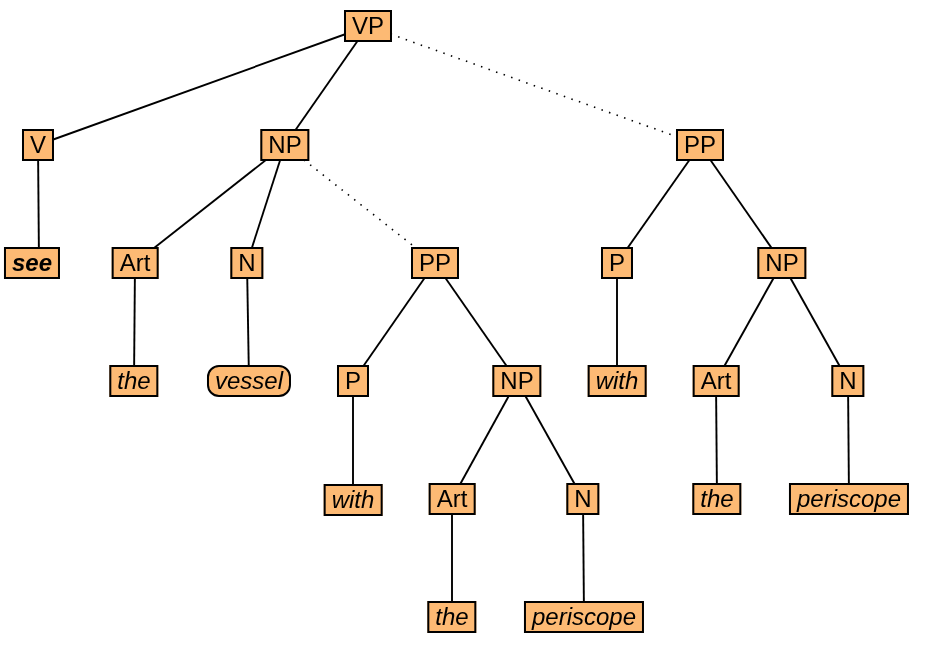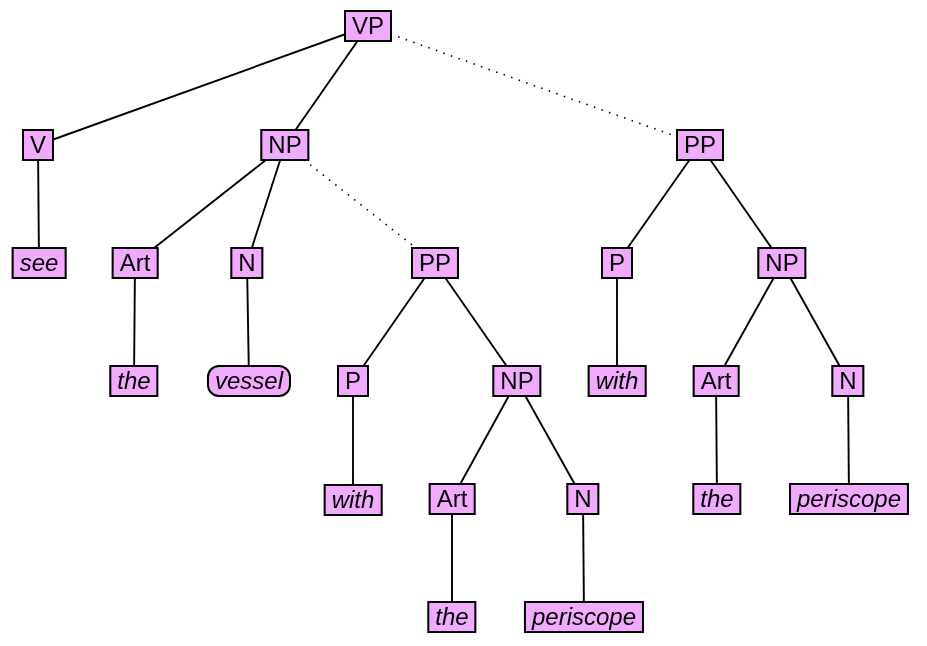--- a/index.html
+++ b/index.html
@@ -18,21 +18,21 @@
   .edges-svg {
     position: absolute;
     left: 0;
     top: 0;
     width: 927px;
     height: 646px;
   }
   .node {
     position: absolute;
     transform: translate(-50%, -50%);
-    background: #f0abfc;
+    background: #fdba74;
     border: 2px solid #000000;
     color: #000000;
     font-size: 24px;
     line-height: 28px;
     padding: 0 6px;
     white-space: nowrap;
     text-align: center;
     box-sizing: border-box;
   }
   .node.italic {
@@ -66,21 +66,21 @@
       <line x1="782" y1="263" x2="716" y2="381" stroke="#000000" stroke-width="1.9"></line>
       <line x1="782" y1="263" x2="848" y2="381" stroke="#000000" stroke-width="1.9"></line>
       <line x1="716" y1="381" x2="717" y2="499" stroke="#000000" stroke-width="1.9"></line>
       <line x1="848" y1="381" x2="849" y2="499" stroke="#000000" stroke-width="1.9"></line>
     </svg>
 
 <div class="node" style="left: 368px; top: 26px;">VP</div>
     <div class="node" style="left: 38px; top: 145px;">V</div>
     <div class="node" style="left: 285px; top: 145px;">NP</div>
     <div class="node" style="left: 700px; top: 145px;">PP</div>
-    <div class="node italic" style="left: 39px; top: 263px;">see</div>
+    <div class="node italic" style="left: 32px; top: 263px; font-weight: bold;">see</div>
     <div class="node" style="left: 135px; top: 263px;">Art</div>
     <div class="node" style="left: 247px; top: 263px;">N</div>
     <div class="node" style="left: 435px; top: 263px;">PP</div>
     <div class="node" style="left: 617px; top: 263px;">P</div>
     <div class="node" style="left: 782px; top: 263px;">NP</div>
     <div class="node italic" style="left: 134px; top: 381px;">the</div>
     <div class="node italic" style="left: 249px; top: 381px; border-radius: 12px;">vessel</div>
     <div class="node" style="left: 353px; top: 381px;">P</div>
     <div class="node" style="left: 517px; top: 381px;">NP</div>
     <div class="node italic" style="left: 617px; top: 381px;">with</div>

